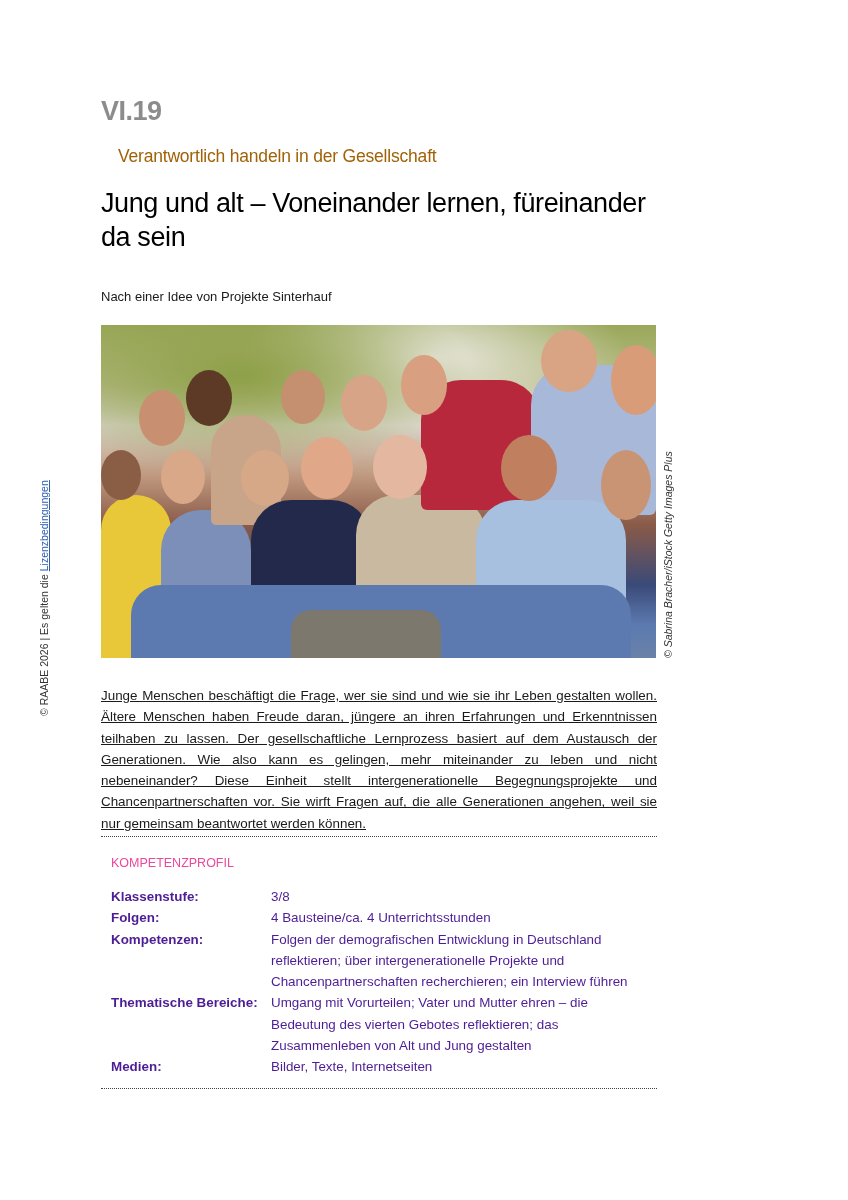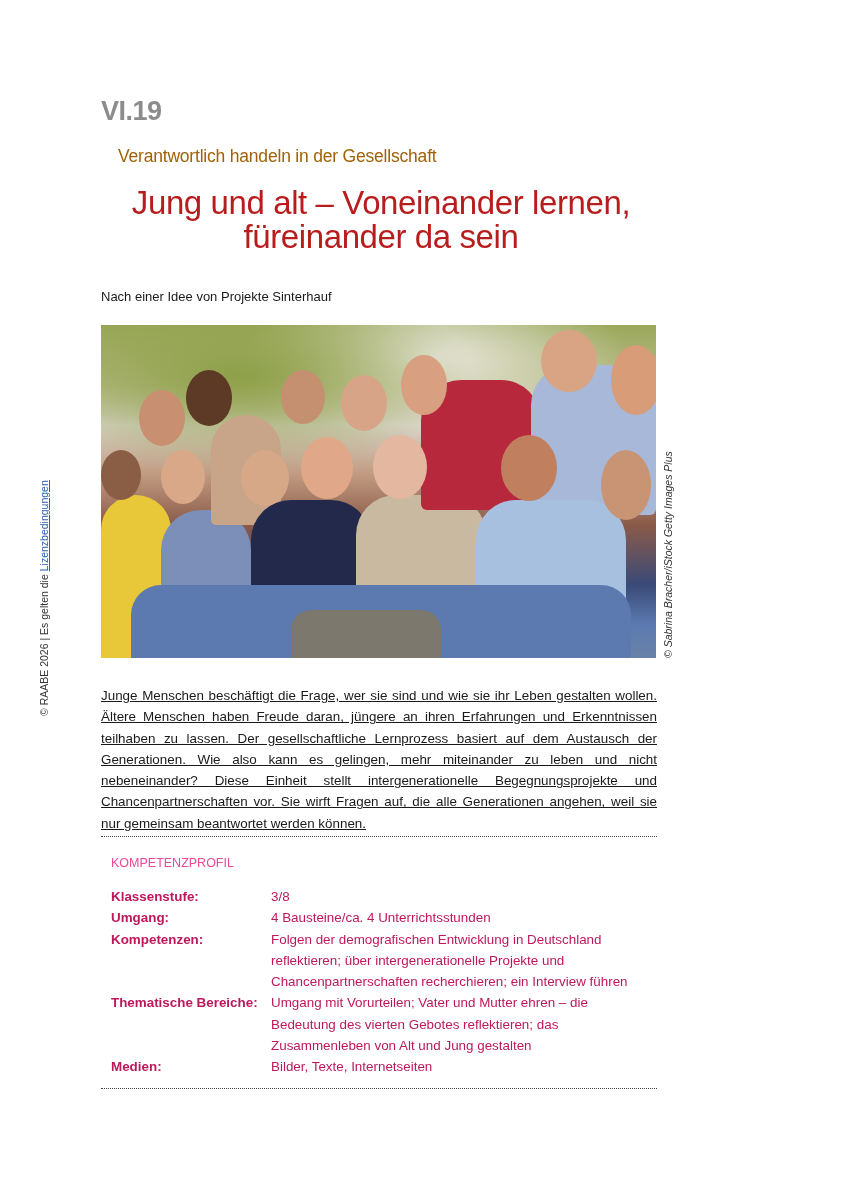--- a/index.html
+++ b/index.html
@@ -11,22 +11,22 @@
     .unit-code {
       position: absolute; left: 101px; top: 96px;
       font-size: 27px; color: #8c8c8c; letter-spacing: -0.5px; font-weight: bold;
     }
     .series-title {
       position: absolute; left: 118px; top: 146px;
       font-size: 17.5px; color: #a16207; letter-spacing: -0.2px;
     }
     .main-title {
       position: absolute; left: 101px; top: 186px; width: 560px;
-      font-size: 33px; line-height: 34px; color: #b91c1c; letter-spacing: -0.4px;
-      margin: 0; font-weight: normal; text-align: center;
+      font-size: 27px; line-height: 34px; color: #000000; letter-spacing: -0.4px;
+      margin: 0; font-weight: normal;
     }
     .author-line {
       position: absolute; left: 101px; top: 289px;
       font-size: 13px; color: #1a1a1a;
     }
     .photo {
       position: absolute; left: 101px; top: 325px; width: 555px; height: 333px;
       overflow: hidden;
       background:
         radial-gradient(ellipse 60% 40% at 25% 15%, #8ea048 0%, rgba(142,160,72,0) 70%),
@@ -55,21 +55,21 @@
       position: absolute; left: 101px; width: 556px; height: 0;
       border-top: 1.3px dotted #444;
     }
     .profile-heading {
       position: absolute; left: 111px; top: 856px;
       font-size: 12.5px; font-weight: normal; color: #ec4899;
     }
     .profile-table {
       position: absolute; left: 111px; top: 886px; width: 540px;
       border-collapse: collapse;
-      font-size: 13.4px; line-height: 21.3px; color: #be185d;
+      font-size: 13.4px; line-height: 21.3px; color: #4c1d95;
     }
     .profile-table td { padding: 0; vertical-align: top; }
     .profile-table td.label { width: 160px; font-weight: bold; }
   </style>
 </head>
 <body>
 
 <div class="unit-code">VI.19</div>
 <div class="series-title">Verantwortlich handeln in der Gesellschaft</div>
 <h1 class="main-title">Jung und alt – Voneinander lernen, füreinander da sein</h1>
@@ -116,21 +116,21 @@
 
 <div class="profile-heading">KOMPETENZPROFIL</div>
 
 <table class="profile-table">
   <tbody>
     <tr>
       <td class="label">Klassenstufe:</td>
       <td>3/8</td>
     </tr>
     <tr>
-      <td class="label">Umgang:</td>
+      <td class="label">Folgen:</td>
       <td>4 Bausteine/ca. 4 Unterrichtsstunden</td>
     </tr>
     <tr>
       <td class="label">Kompetenzen:</td>
       <td>Folgen der demografischen Entwicklung in Deutschland reflektieren; über intergenerationelle Projekte und Chancenpartnerschaften recherchieren; ein Interview führen</td>
     </tr>
     <tr>
       <td class="label">Thematische Bereiche:</td>
       <td>Umgang mit Vorurteilen; Vater und Mutter ehren – die Bedeutung des vierten Gebotes reflektieren; das Zusammenleben von Alt und Jung gestalten</td>
     </tr>

